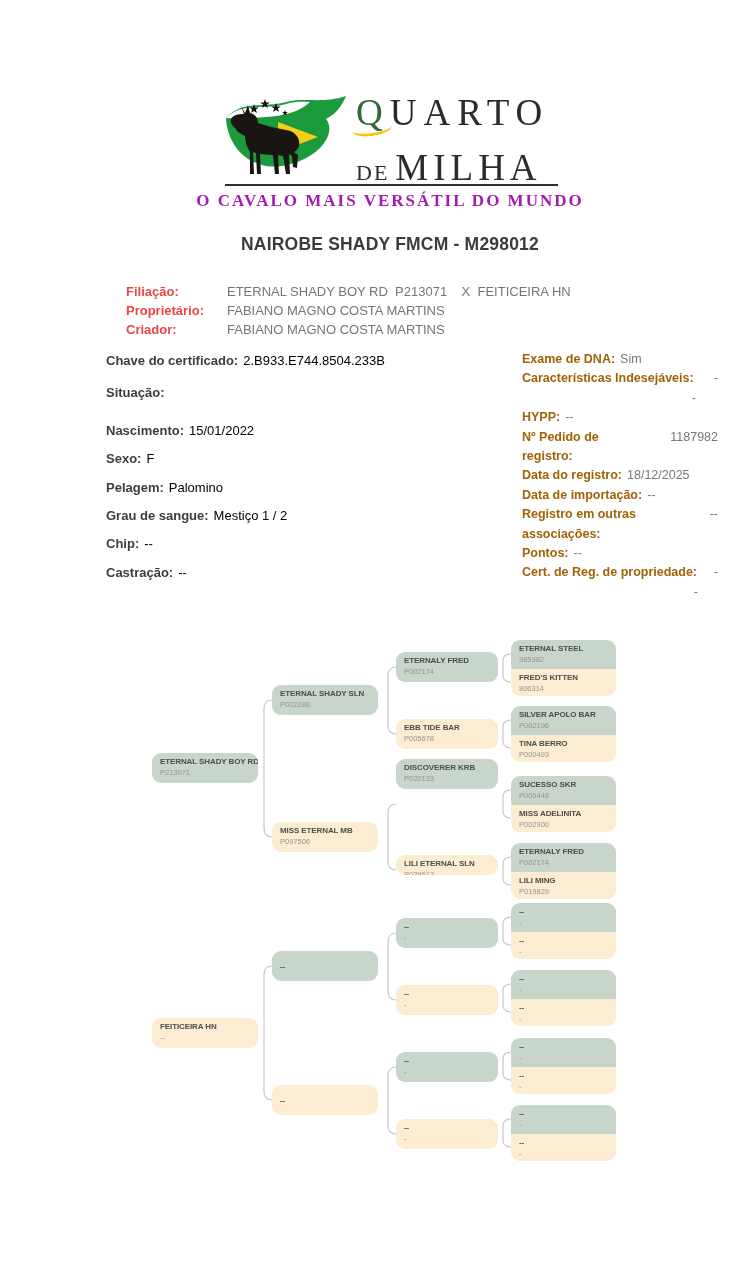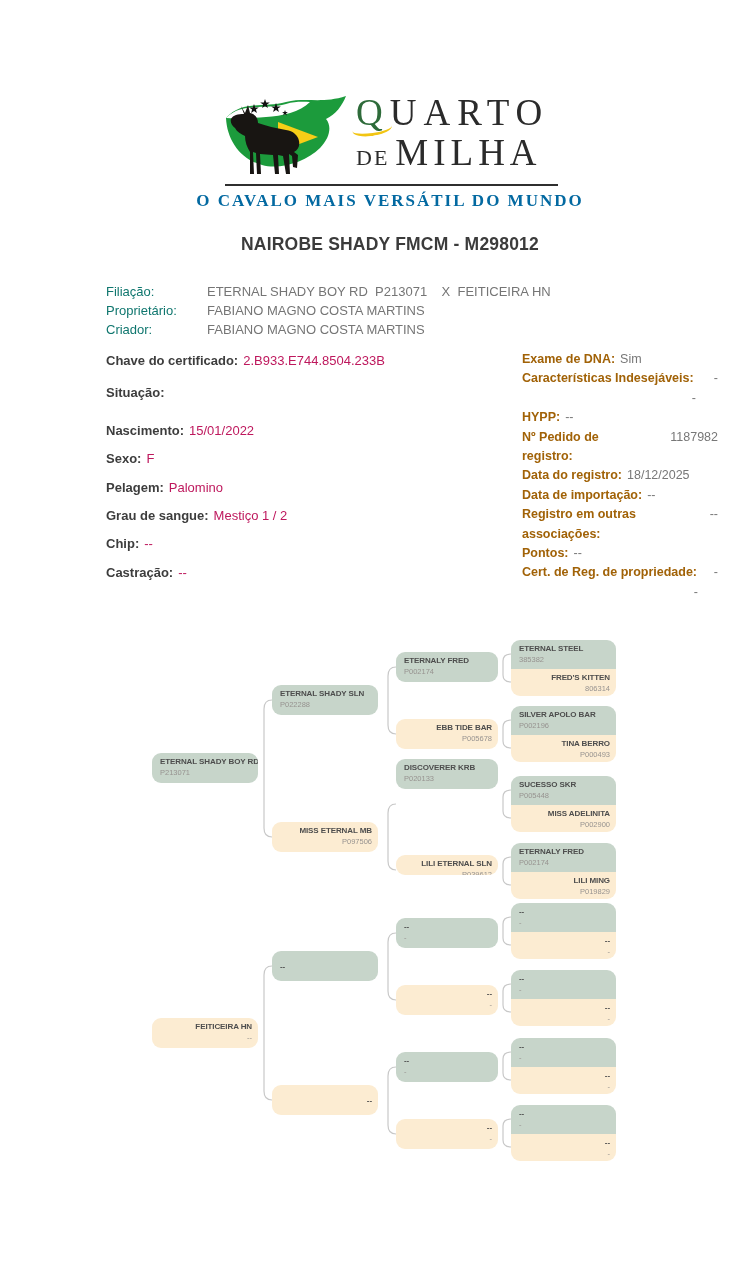--- a/index.html
+++ b/index.html
@@ -5,62 +5,62 @@
   html,body{margin:0;padding:0;background:#ffffff;}
   #page{position:relative;width:734px;height:1280px;background:#fff;overflow:hidden;
         font-family:"Liberation Sans",sans-serif;}
 
   
   #logo-icon{position:absolute;left:220px;top:92px;width:132px;height:88px;}
   #logo-text{position:absolute;left:356px;top:94px;color:#2b2b2b;
              font-family:"Liberation Serif",serif;line-height:1;}
   #logo-line1{font-size:37px;letter-spacing:7px;}
   #logo-line1 .q{color:#2e6b3a;}
-  #logo-line2{margin-top:3px;font-size:37px;letter-spacing:5px;white-space:nowrap;}
+  #logo-line2{margin-top:18px;font-size:37px;letter-spacing:5px;white-space:nowrap;}
   #logo-line2 .de{font-size:22px;letter-spacing:2px;margin-right:6px;}
   #q-swoosh{position:absolute;left:352px;top:121px;width:40px;height:12px;
             border-bottom:3px solid #f2c513;border-radius:50%;transform:rotate(-8deg);}
   #logo-rule{position:absolute;left:225px;top:184px;width:333px;height:2px;background:#2f2f2f;}
   #tagline{position:absolute;left:46px;top:191px;width:688px;text-align:center;
            font-family:"Liberation Serif",serif;font-size:17px;font-weight:600;
-           letter-spacing:2px;color:#0369a1;}
+           letter-spacing:2px;color:#a21caf;}
 
   
   #title{position:absolute;left:46px;top:234px;width:688px;text-align:center;
          font-size:17.5px;font-weight:600;color:#3b3b3b;letter-spacing:.2px;}
 
   
   .frow{position:absolute;left:106px;width:520px;display:flex;font-size:13px;line-height:19px;}
-  .frow .flabel{flex:0 0 101px;font-weight:400;color:#0f766e;}
+  .frow .flabel{flex:0 0 101px;font-weight:700;color:#ef4444;margin-left:20px;}
   .frow .fval{flex:1;color:#757575;white-space:pre-wrap;}
 
   
   .drow{position:absolute;left:106px;width:404px;display:flex;font-size:13px;line-height:19.5px;}
   .dlabel{font-weight:700;color:#3d3d3d;white-space:nowrap;margin-right:5px;}
-  .dval{color:#be185d;}
+  .dval{color:#000000;}
   .dval.dark{color:#4a4a4a;font-weight:700;}
 
   
   #right-col{position:absolute;left:522px;top:350px;width:196px;font-size:12.5px;line-height:19.4px;}
   .rrow{position:relative;}
   .rlabel{font-weight:700;color:#a16207;margin-right:5px;}
   .rlabel.nowrap{white-space:nowrap;}
   .rlabel.w120{display:inline-block;max-width:120px;vertical-align:top;}
   .rlabel.w140{display:inline-block;max-width:142px;vertical-align:top;}
   .rval{color:#777;}
   .rval.absr{position:absolute;right:0;top:0;}
   .dash2{text-align:right;color:#777;}
   .dash2.p22{padding-right:22px;}
   .dash2.p20{padding-right:20px;}
 
   
   #tree-lines{position:absolute;left:0;top:0;width:734px;height:1280px;}
   .pn{position:absolute;box-sizing:border-box;border-radius:9px;padding:4px 6px 0 8px;overflow:hidden;}
   .pn.green{background:var(--box-green,#c7d5ca);}
-  .pn.cream{background:var(--box-cream,#fcecd2);text-align:right;}
+  .pn.cream{background:var(--box-cream,#fcecd2);}
   .pn.rt{border-radius:9px 9px 0 0;}
   .pn.rb{border-radius:0 0 9px 9px;}
   .pname{font-size:8px;font-weight:700;color:#4d4d4d;letter-spacing:-.1px;white-space:nowrap;}
   .pnum{font-size:7.5px;color:#979390;margin-top:1.5px;white-space:nowrap;}
   .pn.solo .pname{margin-top:7px;}
 </style>
 </head>
 <body>
 
 <div id="page">

